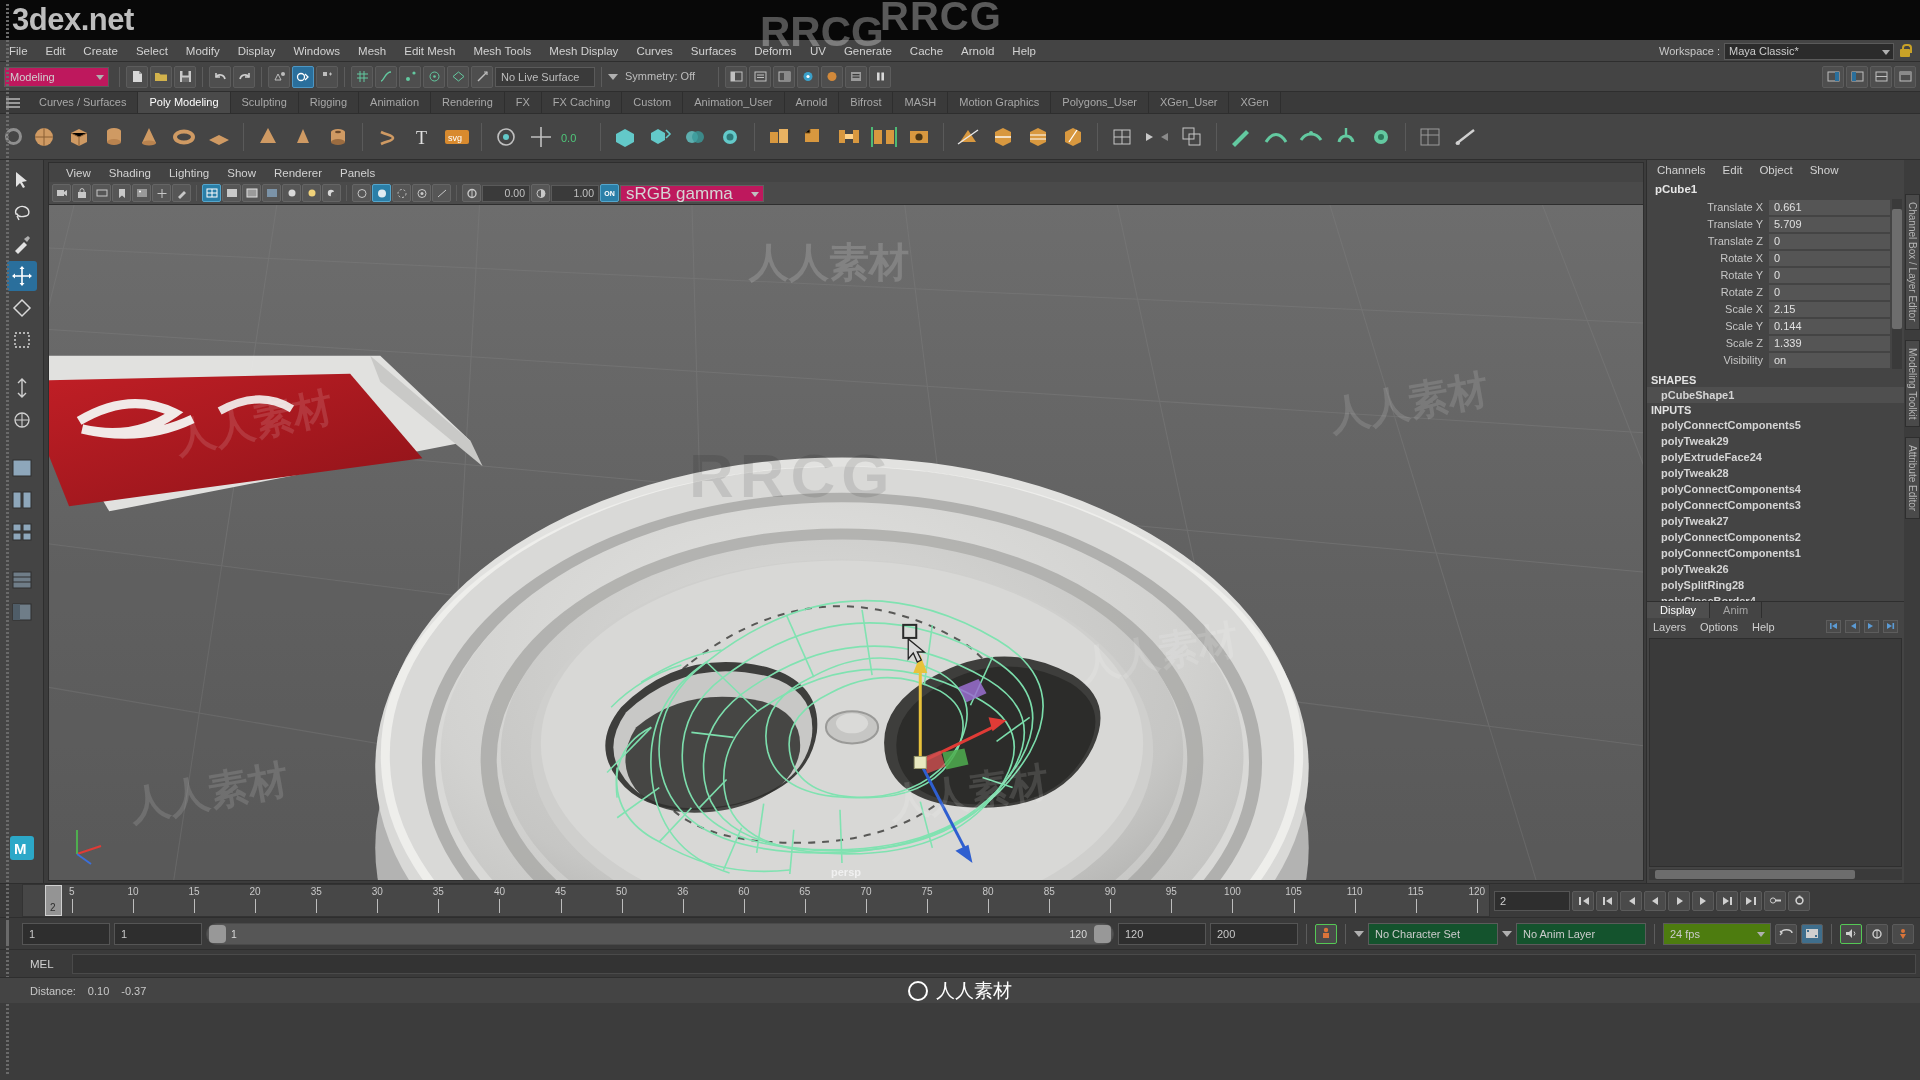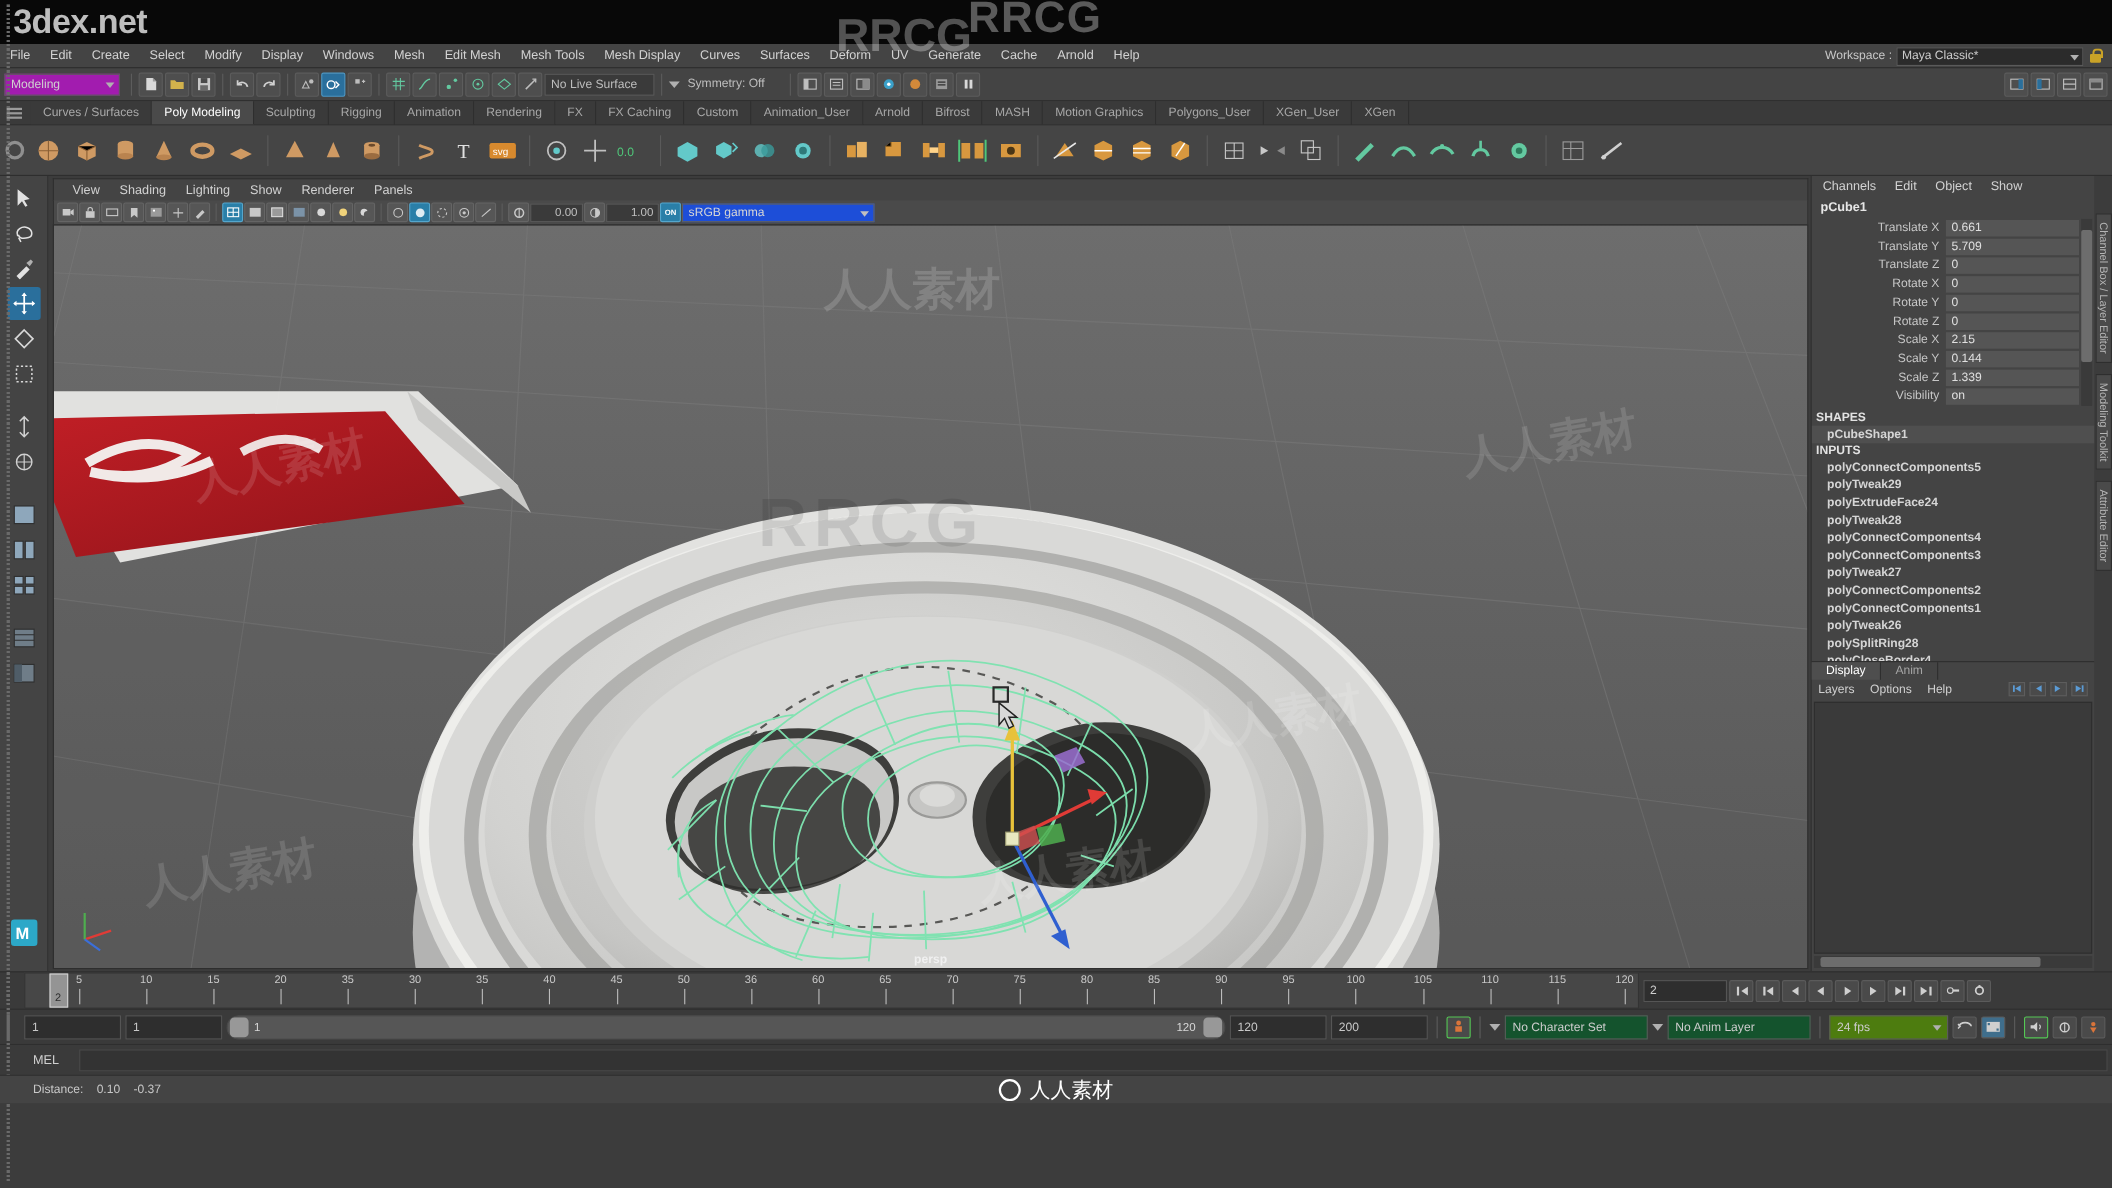--- a/index.html
+++ b/index.html
@@ -63,21 +63,21 @@
     width: 6px; height: 7px; border: 2px solid #c9a227;
     border-bottom: none; border-radius: 4px 4px 0 0;
   }
 
   
   .statusline {
     height: 30px; background: #444444; display: flex; align-items: center;
     gap: 2px; padding: 0 4px; border-bottom: 1px solid #2e2e2e;
   }
   .mode-select {
-    width: 105px; height: 20px; background: #a21caf; border: 1px solid #5a5a5a;
+    width: 105px; height: 20px; background: #be185d; border: 1px solid #5a5a5a;
     font-size: 11px; color: #d0d0d0; line-height: 18px; padding-left: 5px;
     position: relative; margin-right: 4px;
   }
   .mode-select .arw {
     position: absolute; right: 4px; top: 7px;
     border-left: 4px solid transparent; border-right: 4px solid transparent;
     border-top: 5px solid #b0b0b0;
   }
   .tbtn {
     width: 22px; height: 22px; background: #4e4e4e; border: 1px solid #5c5c5c;
@@ -158,22 +158,22 @@
     width: 19px; height: 18px; background: #565656; border: 1px solid #656565;
     display: flex; align-items: center; justify-content: center; border-radius: 2px;
   }
   .vtb.act { background: #2a7fa8; border-color: #55a6cc; }
   .vnum {
     width: 48px; height: 17px; background: #3a3a3a; border: 1px solid #5a5a5a;
     font-size: 10.5px; color: #c0c0c0; line-height: 15px; text-align: right;
     padding-right: 4px;
   }
   .vp-colsel {
-    width: 175px; height: 17px; background: #1d4ed8; border: 1px solid #606060;
-    font-size: 11px; color: #d5d5d5; line-height: 15px; padding-left: 5px;
+    width: 144px; height: 17px; background: #be185d; border: 1px solid #606060;
+    font-size: 17px; color: #d5d5d5; line-height: 15px; padding-left: 5px;
     position: relative;
   }
   .vp-colsel .arw {
     position: absolute; right: 4px; top: 6px;
     border-left: 4px solid transparent; border-right: 4px solid transparent;
     border-top: 5px solid #c0c0c0;
   }
   .viewport {
     flex: 1; position: relative; overflow: hidden;
     border: 1px solid #2e2e2e;

